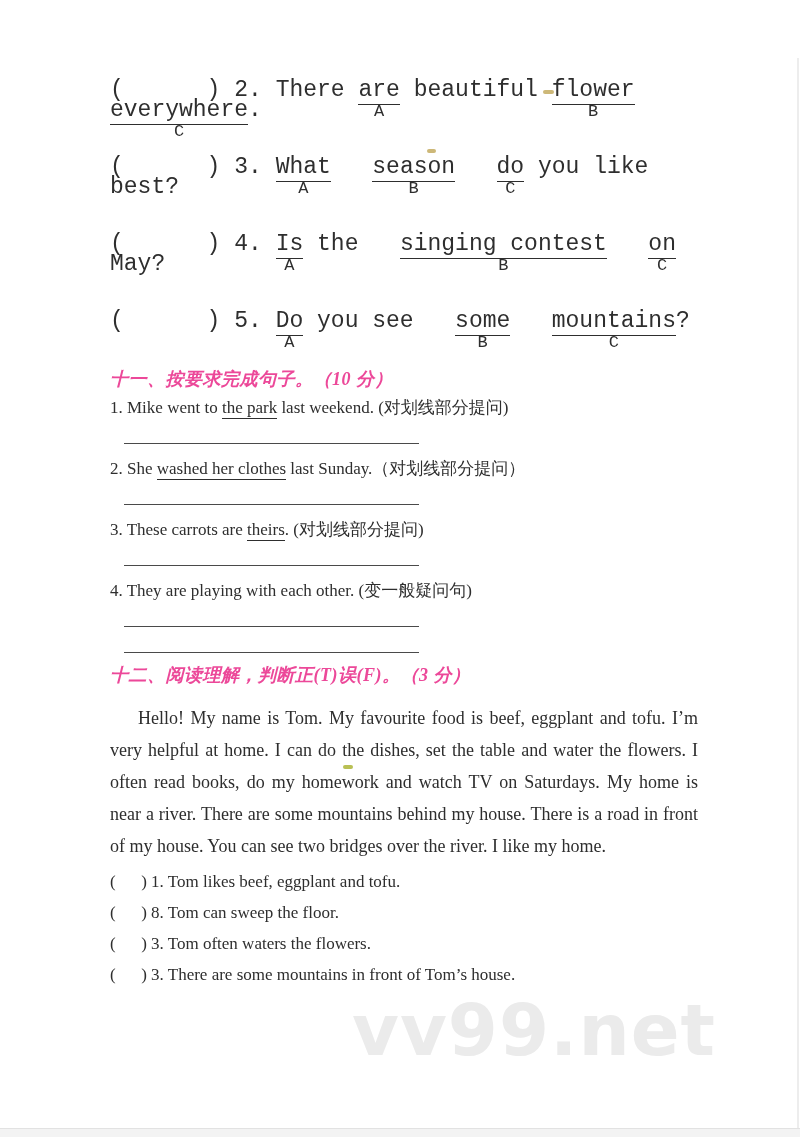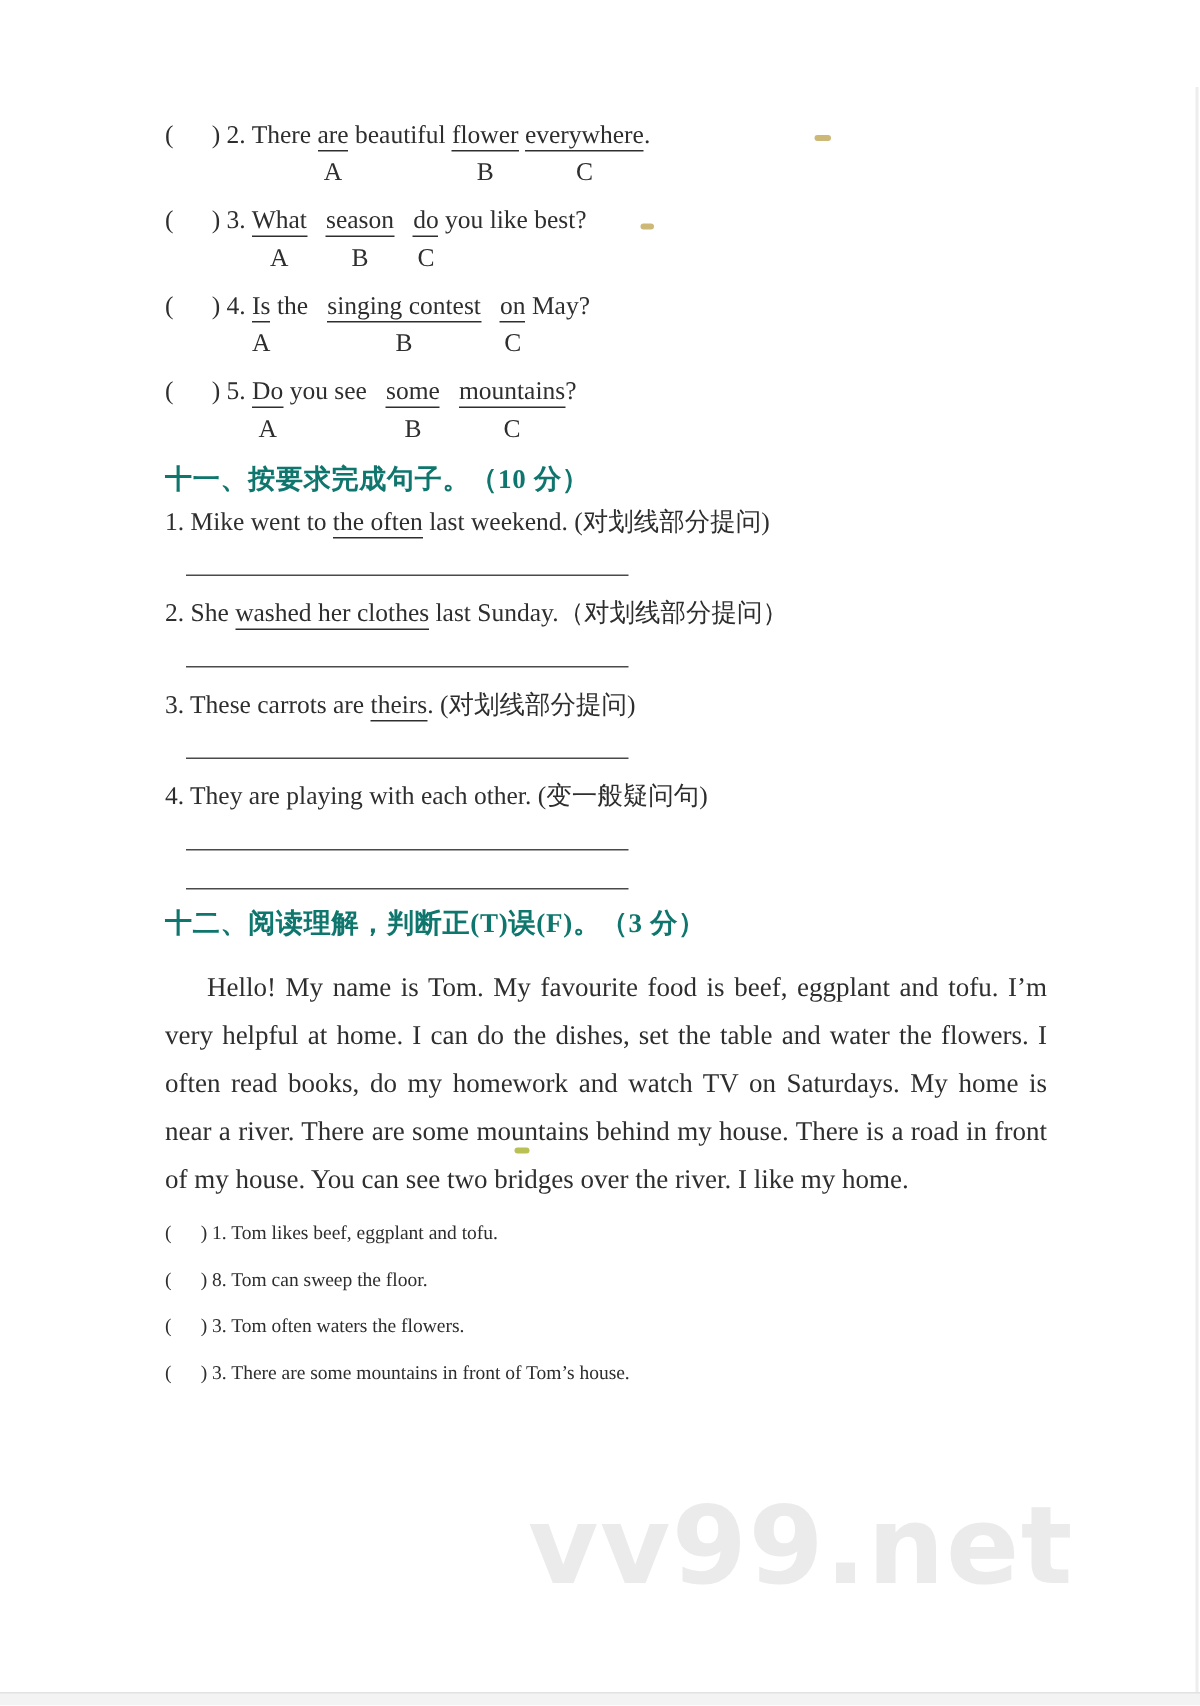--- a/index.html
+++ b/index.html
@@ -4,52 +4,53 @@
 <style>
   html,body { margin:0; padding:0; background:#ffffff; }
   .page {
     position:relative; width:800px; height:1137px; background:#ffffff;
     overflow:hidden; font-family:"Liberation Serif", serif; color:#2e2e2e;
   }
   .content { position:absolute; left:110px; top:80px; width:588px; }
 
   
   .mcq-item {
-    white-space:pre-wrap; font-size:17px; line-height:20px; margin:0 0 37px 0;
+    white-space:pre-wrap; font-size:23px; line-height:20px; margin:0 0 37px 0;font-family:Liberation Mono, monospace;
   }
   .u { border-bottom:1.5px solid #2e2e2e; padding-bottom:1px; }
   .labeled { position:relative; }
   .labeled::after {
     content:attr(data-label);
     position:absolute; top:26px; left:50%; transform:translateX(-50%);
     font-size:17px; color:#2e2e2e; line-height:18px;
   }
 
   
   .sec-heading {
-    font-size:18px; font-weight:bold; line-height:22px; margin:0; color:#0f766e;
+    font-size:18px; font-weight:bold; line-height:22px; margin:0; color:#ec4899;
     letter-spacing:0.5px;
+    font-style:italic;
   }
   .h12 { margin-top:11px; }
 
   
   .s11-item { white-space:pre-wrap; font-size:17px; line-height:20px; margin-top:15px; }
   .s11-item.first { margin-top:8px; }
   .blank-line {
     height:0; border-bottom:1.5px solid #4a4a4a; width:295px;
     margin:25px 0 0 14px;
   }
 
   
   .passage {
     margin:16px 0 0 0; font-size:18px; line-height:32px; width:588px;
     text-align:justify; text-indent:28px;
   }
   .tf-list { margin-top:4px; }
-  .tf-item { white-space:pre-wrap; font-size:13px; line-height:31px; }
+  .tf-item { white-space:pre-wrap; font-size:17px; line-height:31px; }
 
   
   .watermark {
     position:absolute; left:352px; top:988px;
     font-family:"DejaVu Sans", sans-serif; font-weight:800;
     font-size:72px; letter-spacing:1px; user-select:none;
   }
   .dash { position:absolute; border-radius:2px; }
   .dash.y1 { left:543px; top:90px;  width:11px; height:4px; }
   .dash.y2 { left:427px; top:149px; width:9px;  height:4px; }
@@ -72,21 +73,21 @@
     <div id="mcq-container">
         <div class="mcq-item"><span>(      ) 2. </span><span>There </span><span class="u labeled" data-label="A">are</span><span> beautiful </span><span class="u labeled" data-label="B">flower</span><span> </span><span class="u labeled" data-label="C">everywhere</span><span>.</span></div>
         <div class="mcq-item"><span>(      ) 3. </span><span class="u labeled" data-label="A">What</span><span>   </span><span class="u labeled" data-label="B">season</span><span>   </span><span class="u labeled" data-label="C">do</span><span> you like best?</span></div>
         <div class="mcq-item"><span>(      ) 4. </span><span class="u labeled" data-label="A">Is</span><span> the   </span><span class="u labeled" data-label="B">singing contest</span><span>   </span><span class="u labeled" data-label="C">on</span><span> May?</span></div>
         <div class="mcq-item"><span>(      ) 5. </span><span class="u labeled" data-label="A">Do</span><span> you see   </span><span class="u labeled" data-label="B">some</span><span>   </span><span class="u labeled" data-label="C">mountains</span><span>?</span></div>
       </div>
 
     <h2 class="sec-heading h11">十一、按要求完成句子。（10 分）</h2>
 
     <div id="s11-container">
-        <div class="s11-item first"><span>1. Mike went to </span><span class="u">the often</span><span> last weekend. (对划线部分提问)</span></div>
+        <div class="s11-item first"><span>1. Mike went to </span><span class="u">the park</span><span> last weekend. (对划线部分提问)</span></div>
         <div class="blank-line"></div>
         <div class="s11-item"><span>2. She </span><span class="u">washed her clothes</span><span> last Sunday.（对划线部分提问）</span></div>
         <div class="blank-line"></div>
         <div class="s11-item"><span>3. These carrots are </span><span class="u">theirs</span><span>. (对划线部分提问)</span></div>
         <div class="blank-line"></div>
         <div class="s11-item"><span>4. They are playing with each other. (变一般疑问句)</span></div>
         <div class="blank-line"></div>
         <div class="blank-line"></div>
       </div>
 

